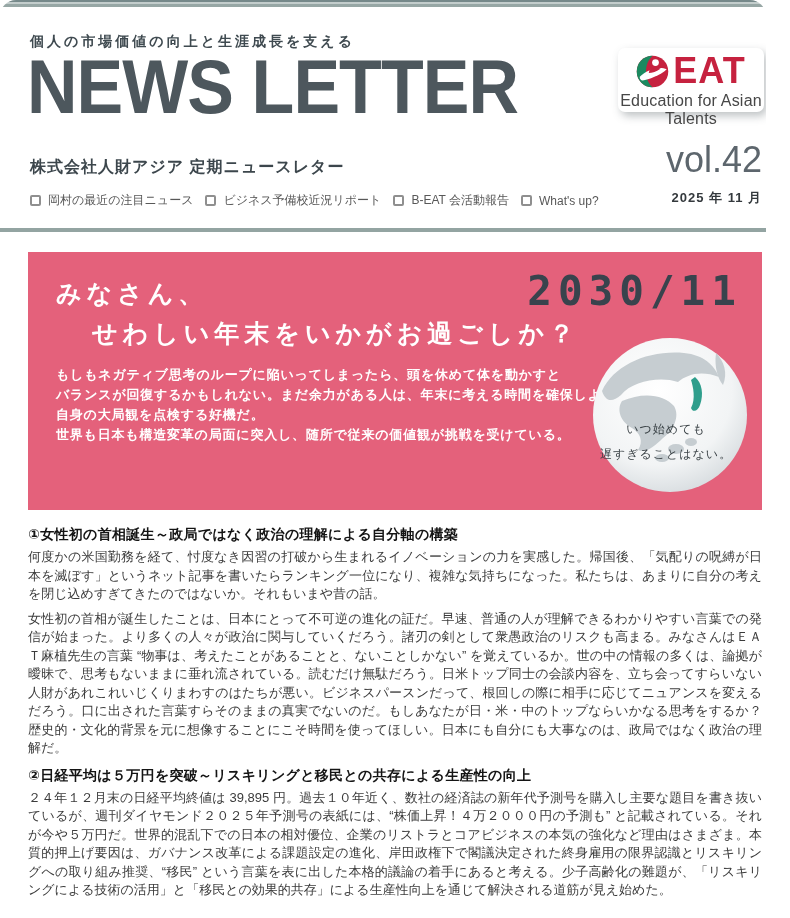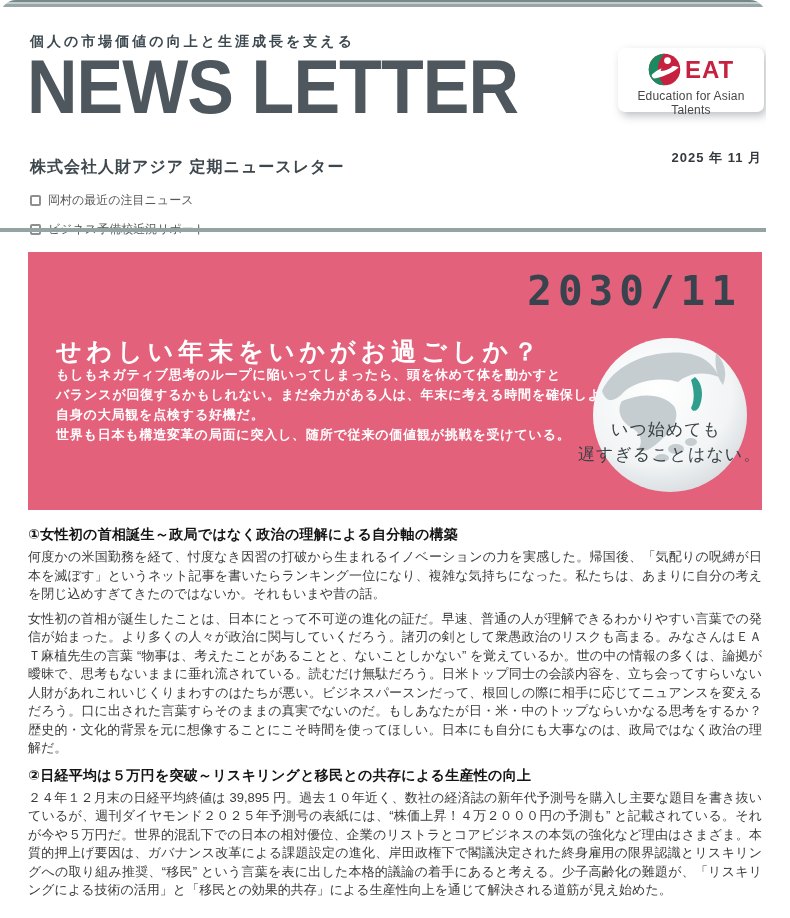--- a/index.html
+++ b/index.html
@@ -24,54 +24,54 @@
     color:#4d575d; letter-spacing:-1px; line-height:1.12; white-space:nowrap;
     transform:scaleX(.92); transform-origin:left top;
   }
   .logo-card {
     position:absolute; right:26px; top:48px; width:146px; height:64px;
     background:#ffffff; border-radius:7px; padding-top:5px;
     box-shadow:3px 4px 8px rgba(70,80,85,.35);
   }
   .logo-row { display:flex; align-items:center; justify-content:center; gap:4px; }
   .logo-row svg { width:33px; height:33px; display:block; }
-  .logo-text { font-size:24px; font-weight:bold; color:#c6223f; letter-spacing:1px; line-height:1; }
-  .logo-caption { text-align:center; font-size:12px; color:#474747; margin-top:3px; letter-spacing:.2px; }
+  .logo-text { font-size:36px; font-weight:bold; color:#c6223f; letter-spacing:1px; line-height:1; }
+  .logo-caption { text-align:center; font-size:16px; color:#474747; margin-top:3px; letter-spacing:.2px; }
   .subtitle {
     position:absolute; left:30px; top:157px; font-size:16px; font-weight:bold;
     letter-spacing:1px; color:#3c464c;
   }
-  .categories { position:absolute; left:30px; top:192px; display:flex; gap:12px;flex-direction:column; }
+  .categories { position:absolute; left:30px; top:192px; display:flex; gap:12px; }
   .cat { display:flex; align-items:center; gap:7px; font-size:12px; color:#585858; white-space:nowrap; }
   .checkbox { width:11px; height:11px; border:2px solid #8f8f8f; border-radius:2px; background:#fff; flex:0 0 auto; cursor:pointer; }
   .vol-block { position:absolute; right:28px; top:140px; text-align:right; }
   .vol { font-size:36px; color:#5d666d; letter-spacing:0; line-height:1.1; }
   .issue-date { font-size:13px; font-weight:bold; color:#34393d; margin-top:9px; letter-spacing:1px; }
   .divider { position:absolute; left:0; top:228px; width:790px; height:4px; background:#93a4a2; }
   
   .hero {
     position:absolute; left:28px; top:252px; width:734px; height:258px;
     background:#e4617b; overflow:hidden;
   }
   .hero-h { position:absolute; left:28px; color:#ffffff; font-weight:bold; font-size:25px; letter-spacing:5px; white-space:nowrap; }
   .hero-h.l1 { top:25px; }
-  .hero-h.l2 { top:83px; }
+  .hero-h.l2 { top:65px;margin-left:36px; }
   .hero-body {
     position:absolute; left:28px; top:113px; color:#ffffff; font-weight:bold;
     font-size:13px; line-height:20px; letter-spacing:.8px; white-space:nowrap;
   }
   .hero-date {
     position:absolute; right:20px; top:15px; font-size:41px; font-weight:bold;
     color:#39434d; letter-spacing:6px; font-family:"DejaVu Sans Mono","Liberation Mono",monospace;
   }
   .globe { position:absolute; right:14px; top:85px; width:156px; height:156px; }
   .globe svg { width:156px; height:156px; display:block; }
   .globe-caption {
     position:absolute; left:-14px; right:-6px; top:80px; text-align:center;
-    font-family:"Liberation Serif","DejaVu Serif",serif; font-size:17px;
+    font-family:"Liberation Serif","DejaVu Serif",serif; font-size:12px;
     color:#3a4246; line-height:25px; letter-spacing:1px; white-space:nowrap;
   }
   
   article {
     position:absolute; left:28px; top:517px; width:734px;
     color:#3b3b3b; font-size:13px; line-height:18.5px; text-align:justify;
   }
   article p { margin:0 0 6px; }
   article h3 { font-size:14px; color:#141414; margin:8px 0 5px; letter-spacing:.3px; line-height:18px; }
 </style>
@@ -116,28 +116,30 @@
         <span class="checkbox"></span>
         <span>B-EAT 会活動報告</span>
       </span>
       <span class="cat">
         <span class="checkbox"></span>
         <span>What's up?</span>
       </span>
     </div>
 
     <div class="vol-block">
+      <div class="vol">vol.42</div>
       <div class="issue-date">2025 年 11 月</div>
     </div>
   </header>
 
   <div class="divider"></div>
 
   <section class="hero">
     <div class="hero-date">2030/11</div>
+    <div class="hero-h l1">みなさん、</div>
     <div class="hero-h l2">せわしい年末をいかがお過ごしか？</div>
     <div class="hero-body">
       <div>もしもネガティブ思考のループに陥いってしまったら、頭を休めて体を動かすと</div>
       <div>バランスが回復するかもしれない。まだ余力がある人は、年末に考える時間を確保しよう。</div>
       <div>自身の大局観を点検する好機だ。</div>
       <div>世界も日本も構造変革の局面に突入し、随所で従来の価値観が挑戦を受けている。</div>
     </div>
     <div class="globe">
       <svg viewBox="0 0 156 156">
         <defs>

